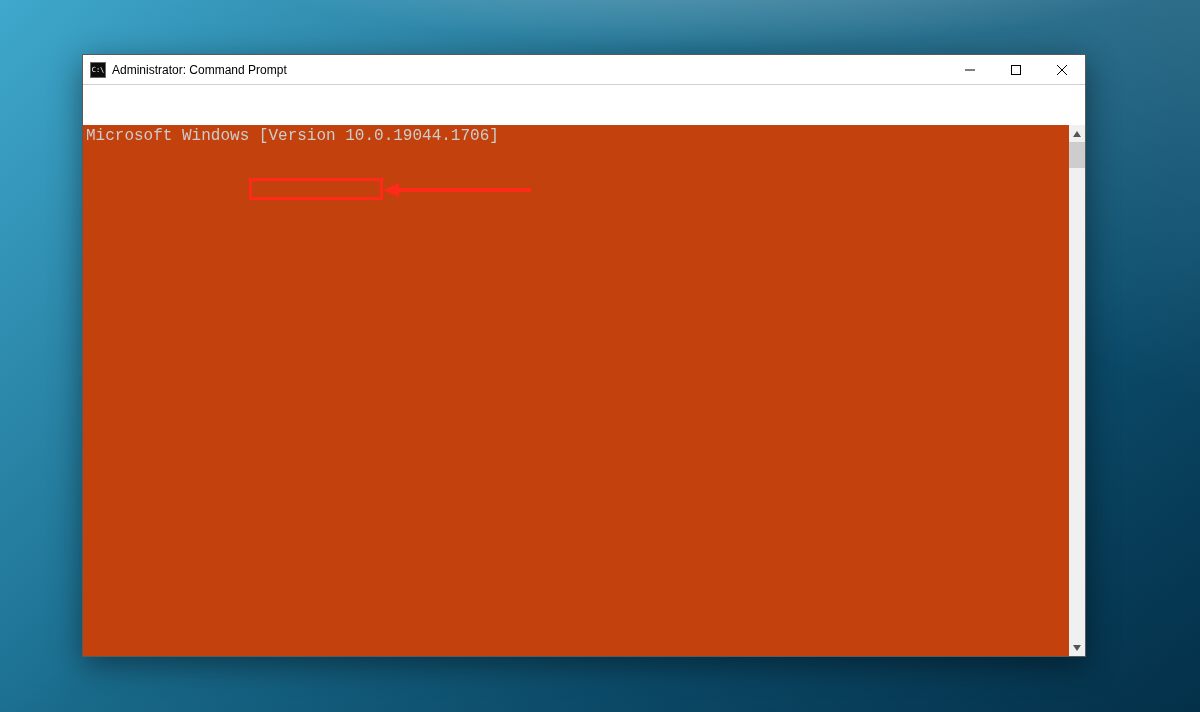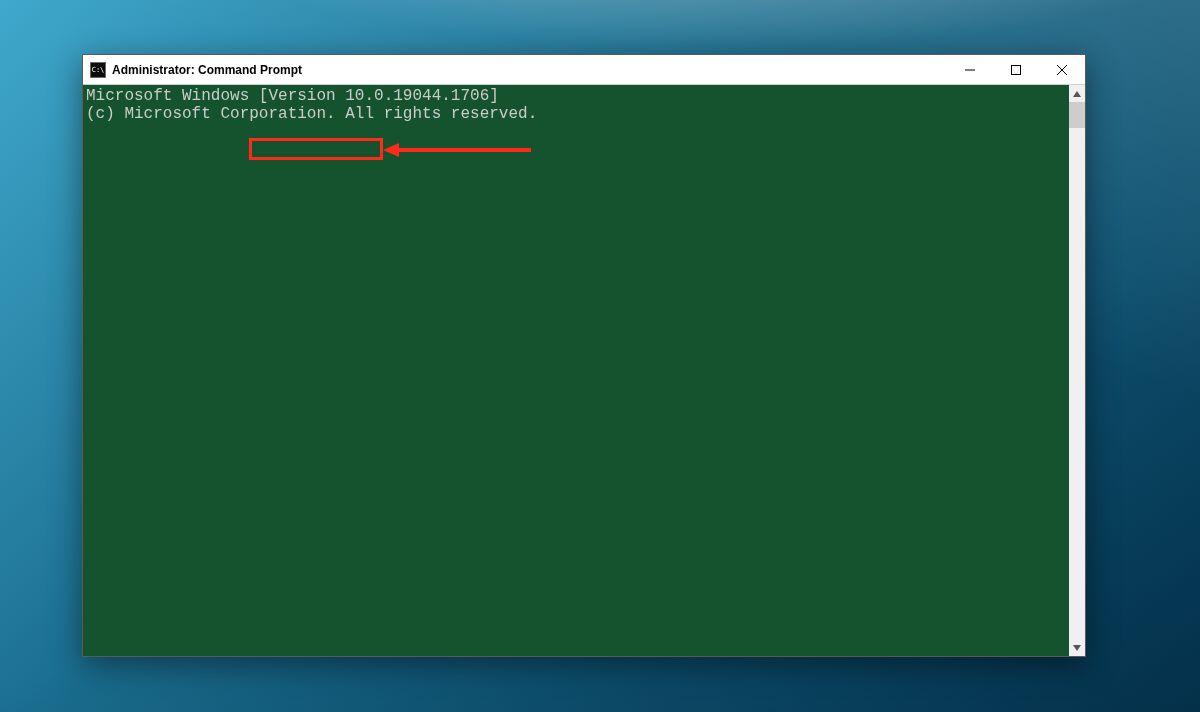--- a/index.html
+++ b/index.html
@@ -58,38 +58,38 @@
       justify-content: center;
       font-size: 7px;
       color: #fff;
       font-family: Consolas, monospace;
     }
 
     .titlebar .title {
       font-size: 12px;
       color: #000;
       flex: 0 0 auto;
-      font-weight: bold;
     }
 
     .titlebar .spacer { flex: 1; }
 
     .win-controls { display: flex; height: 100%; }
     .win-btn {
       width: 46px; height: 100%;
       display: flex; align-items: center; justify-content: center;
       color: #000;
     }
     .win-btn svg { width: 10px; height: 10px; stroke: currentColor; fill: none; stroke-width: 1; }
 
     .console-wrap {
       flex: 1;
       display: flex;
-      background: #14532d;
+      background: #c2410c;
       min-height: 0;
+      margin-top: 40px;
     }
 
     .console {
       flex: 1;
       padding: 2px 3px;
       font-family: Consolas, "Courier New", monospace;
       font-size: 16px;
       line-height: 18px;
       color: #cccccc;
       white-space: pre;
@@ -155,21 +155,21 @@
       </div>
       <div class="win-btn close">
         <svg viewBox="0 0 10 10">
             <path d="M0 0 L10 10 M10 0 L0 10"></path>
           </svg>
       </div>
     </div>
   </div>
 
   <div class="console-wrap">
-    <div class="console"><span class="line">Microsoft Windows [Version 10.0.19044.1706]</span><span class="line">(c) Microsoft Corporation. All rights reserved.</span><span class="line"></span>
+    <div class="console"><span class="line">Microsoft Windows [Version 10.0.19044.1706]</span><span class="line"></span>
 
       
       <div class="callout-box" style="left:166px; top:53px; width:134px; height:22px;"></div>
 
       
       <svg class="callout-arrow" style="left:300px; top:56px; width:148px; height:18px;" viewBox="0 0 148 18">
         <line x1="148" y1="9" x2="14" y2="9" stroke="#ff2a1a" stroke-width="4"></line>
         <polygon points="0,9 16,2 16,16" fill="#ff2a1a"></polygon>
       </svg>
     </div>

